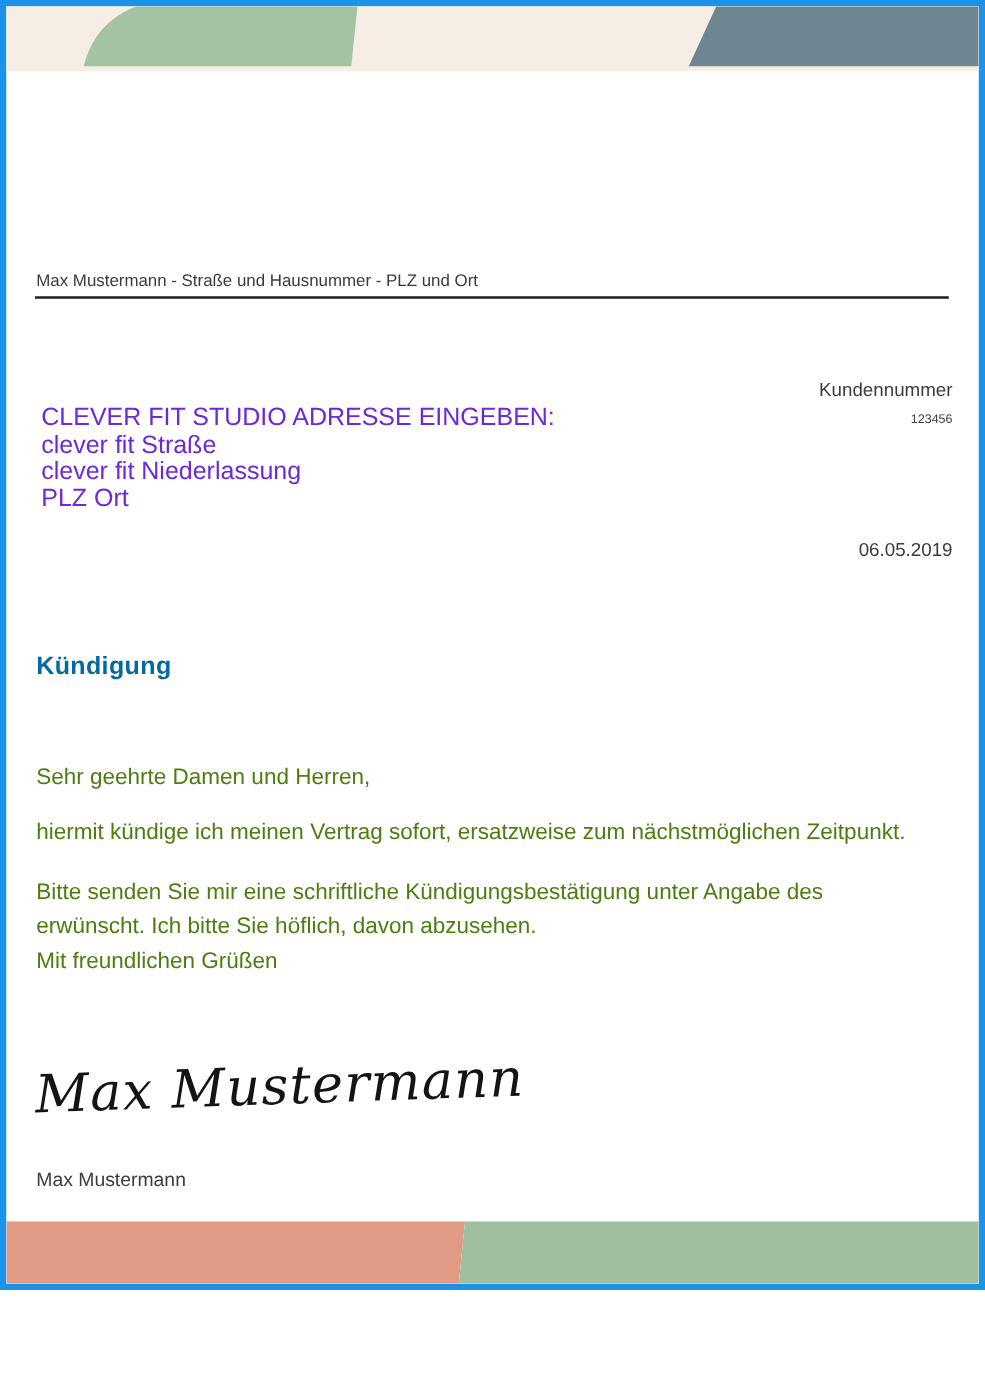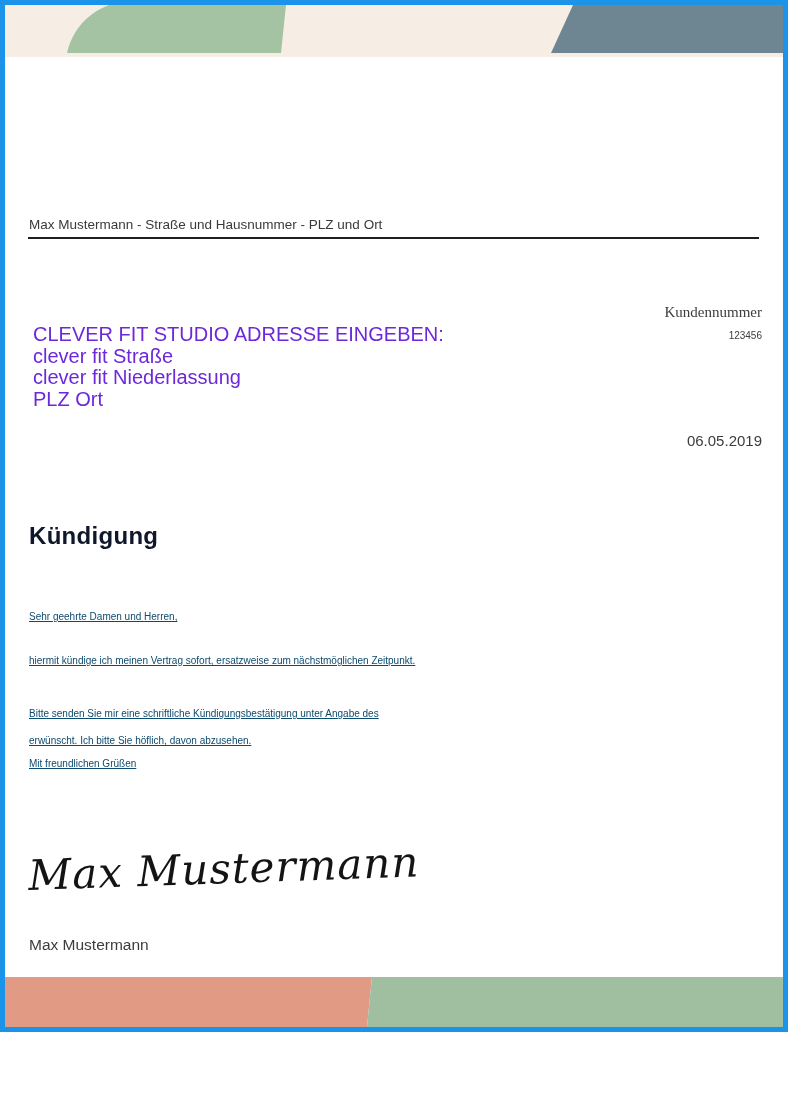--- a/index.html
+++ b/index.html
@@ -36,21 +36,20 @@
   .sender-rule {
     position: absolute;
     left: 23px; top: 232px;
     width: 731px; height: 2px;
     background: #1f1f1f;
   }
   .customer-label {
     right: 21px; top: 299px;
     font-size: 15px;
     color: #3c3c3c;
-    font-family: Liberation Serif, serif;
   }
   .customer-value {
     right: 21px; top: 325px;
     font-size: 10px;
     color: #3c3c3c;
     text-align: right;
   }
   .recipient {
     position: absolute;
     left: 28px; top: 319px;
@@ -60,29 +59,28 @@
   }
   .letter-date {
     right: 21px; top: 427px;
     font-size: 15px;
     color: #3c3c3c;
     text-align: right;
   }
   .subject {
     left: 24px; top: 517px;
     margin: 0;
-    font-size: 24px;
+    font-size: 20px;
     font-weight: bold;
     letter-spacing: 0.3px;
-    color: #0f172a;
+    color: #0369a1;
   }
   .bodytext {
-    font-size: 10px;
-    color: #0c4a6e;
-    text-decoration: underline;
+    font-size: 18px;
+    color: #4d7c0f;
   }
   .salutation { left: 24px; top: 606px; }
   .para1 { left: 24px; top: 650px; }
   .para2 {
     position: absolute;
     left: 24px; top: 695px;
     line-height: 27px;
     white-space: nowrap;
   }
   .closing { left: 24px; top: 753px; }

